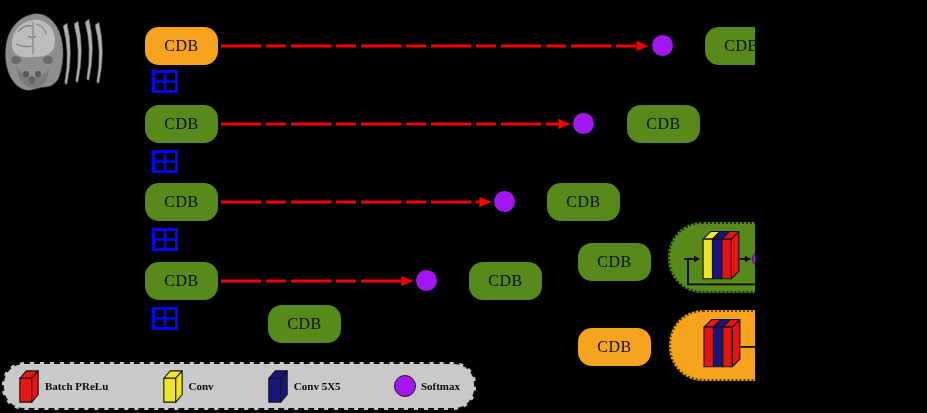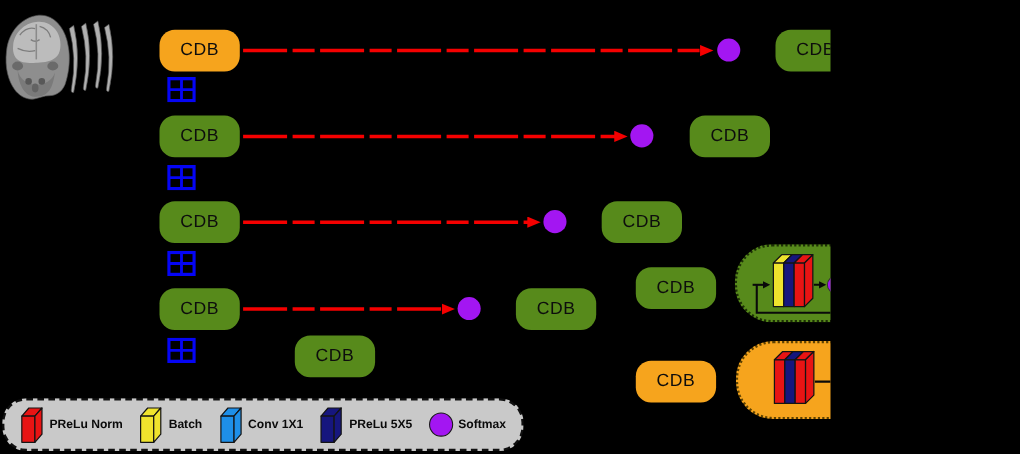--- a/index.html
+++ b/index.html
@@ -1,18 +1,18 @@
 <!DOCTYPE html>
 <html style="--canvas_bg: #000000; --cdb_orange: #F6A41D; --cdb_green: #578A1B; --pool_blue: #0505F5; --arrow_red: #F50000; --maxout: #A316F2; --batch_norm: #E81414; --prelu: #EFE32D; --conv1x1: #1E8FE8; --conv5x5: #16167E; --softmax: #F214F2; --legend_bg: #C9C9C9;"><head>
 <meta charset="utf-8">
 <style>
   html,body{margin:0;padding:0;background:#000;}
   .canvas{
     position:relative;width:755px;height:413px;background:var(--canvas_bg,#000);
-    font-family:Liberation Sans, sans-serif;overflow:hidden;
+    font-family:Liberation Serif, serif;overflow:hidden;
   }
   .abs{position:absolute;}
   svg{display:block;}
 
   
   .cdb{
     position:absolute;width:73px;height:38px;border-radius:14px;
     display:flex;align-items:center;justify-content:center;
     font-size:16px;color:#0d0d0d;letter-spacing:.5px;
   }
@@ -250,44 +250,36 @@
     </svg>
   </div>
 
   <div class="legend">
     <div class="li">
       <svg width="22" height="37" viewBox="0 0 24 40" class="slab3d">
         <polygon class="f-batchnorm" points="2,11 9,3 22,3 15,11"></polygon>
         <rect class="f-batchnorm" x="2" y="11" width="13" height="26"></rect>
         <polygon class="f-batchnorm" points="15,11 22,3 22,29 15,37"></polygon>
       </svg>
-      <span class="li-label">PReLu Norm</span>
+      <span class="li-label">Batch PReLu</span>
     </div>
     <div class="li">
       <svg width="22" height="37" viewBox="0 0 24 40" class="slab3d">
         <polygon class="f-prelu" points="2,11 9,3 22,3 15,11"></polygon>
         <rect class="f-prelu" x="2" y="11" width="13" height="26"></rect>
         <polygon class="f-prelu" points="15,11 22,3 22,29 15,37"></polygon>
       </svg>
-      <span class="li-label">Batch</span>
-    </div>
-    <div class="li">
-      <svg width="22" height="37" viewBox="0 0 24 40" class="slab3d">
-        <polygon class="f-conv1x1" points="2,11 9,3 22,3 15,11"></polygon>
-        <rect class="f-conv1x1" x="2" y="11" width="13" height="26"></rect>
-        <polygon class="f-conv1x1" points="15,11 22,3 22,29 15,37"></polygon>
-      </svg>
-      <span class="li-label">Conv 1X1</span>
+      <span class="li-label">Conv</span>
     </div>
     <div class="li">
       <svg width="22" height="37" viewBox="0 0 24 40" class="slab3d">
         <polygon class="f-conv5x5" points="2,11 9,3 22,3 15,11"></polygon>
         <rect class="f-conv5x5" x="2" y="11" width="13" height="26"></rect>
         <polygon class="f-conv5x5" points="15,11 22,3 22,29 15,37"></polygon>
       </svg>
-      <span class="li-label">PReLu 5X5</span>
+      <span class="li-label">Conv 5X5</span>
     </div>
     <div class="li">
       <div class="legend-circle"></div>
       <span class="li-label">Softmax</span>
     </div>
   </div>
 </div>
 
 </body></html>

